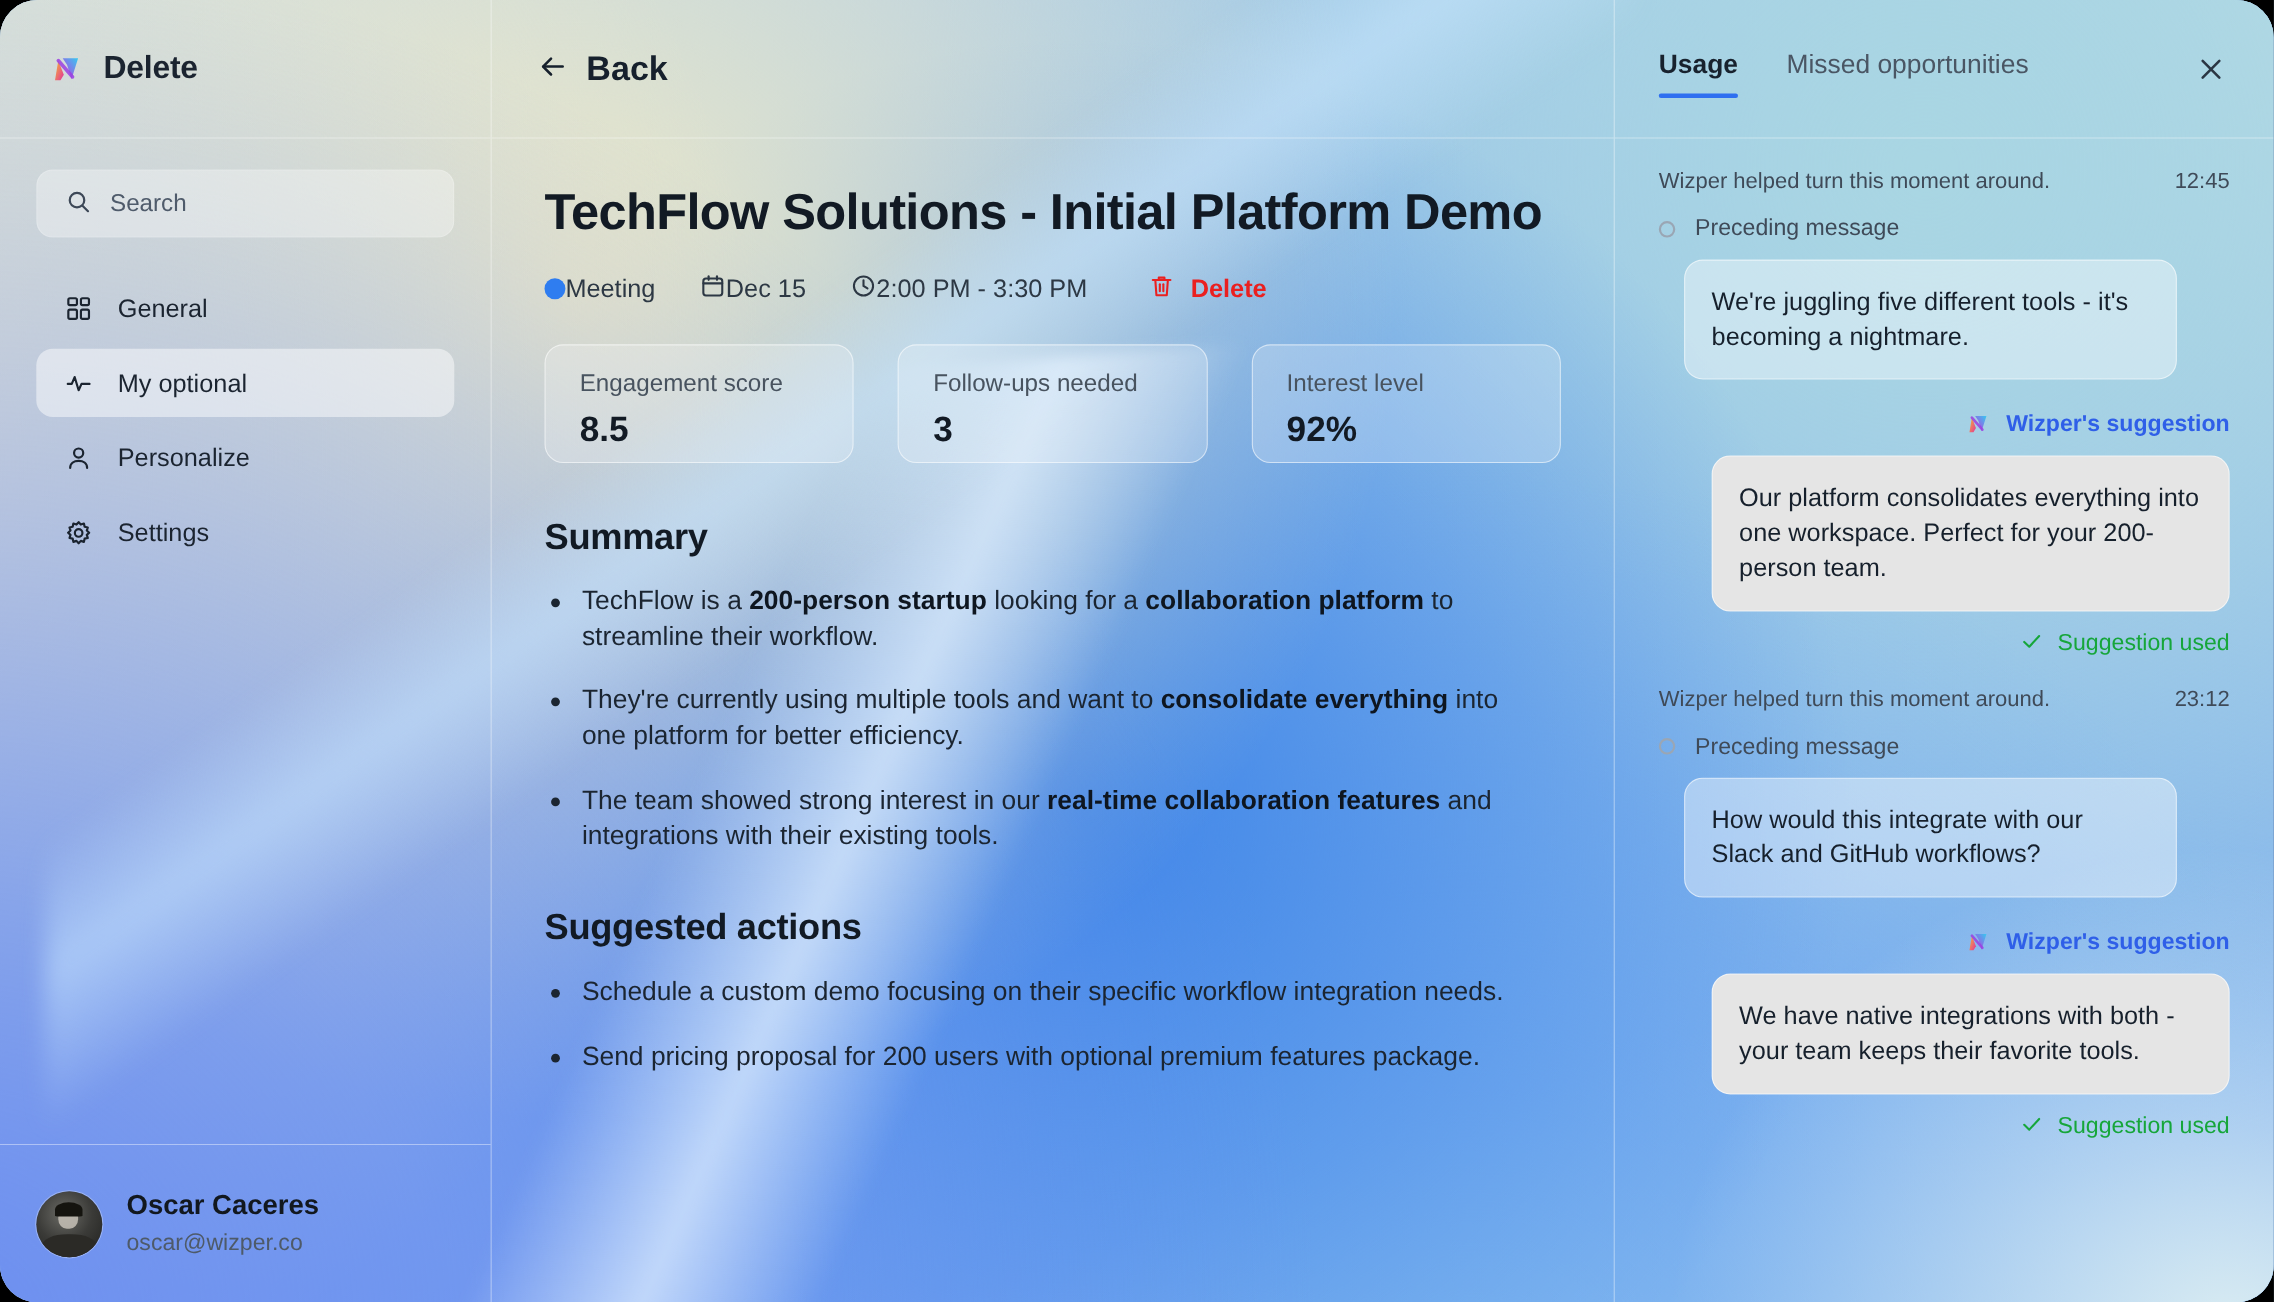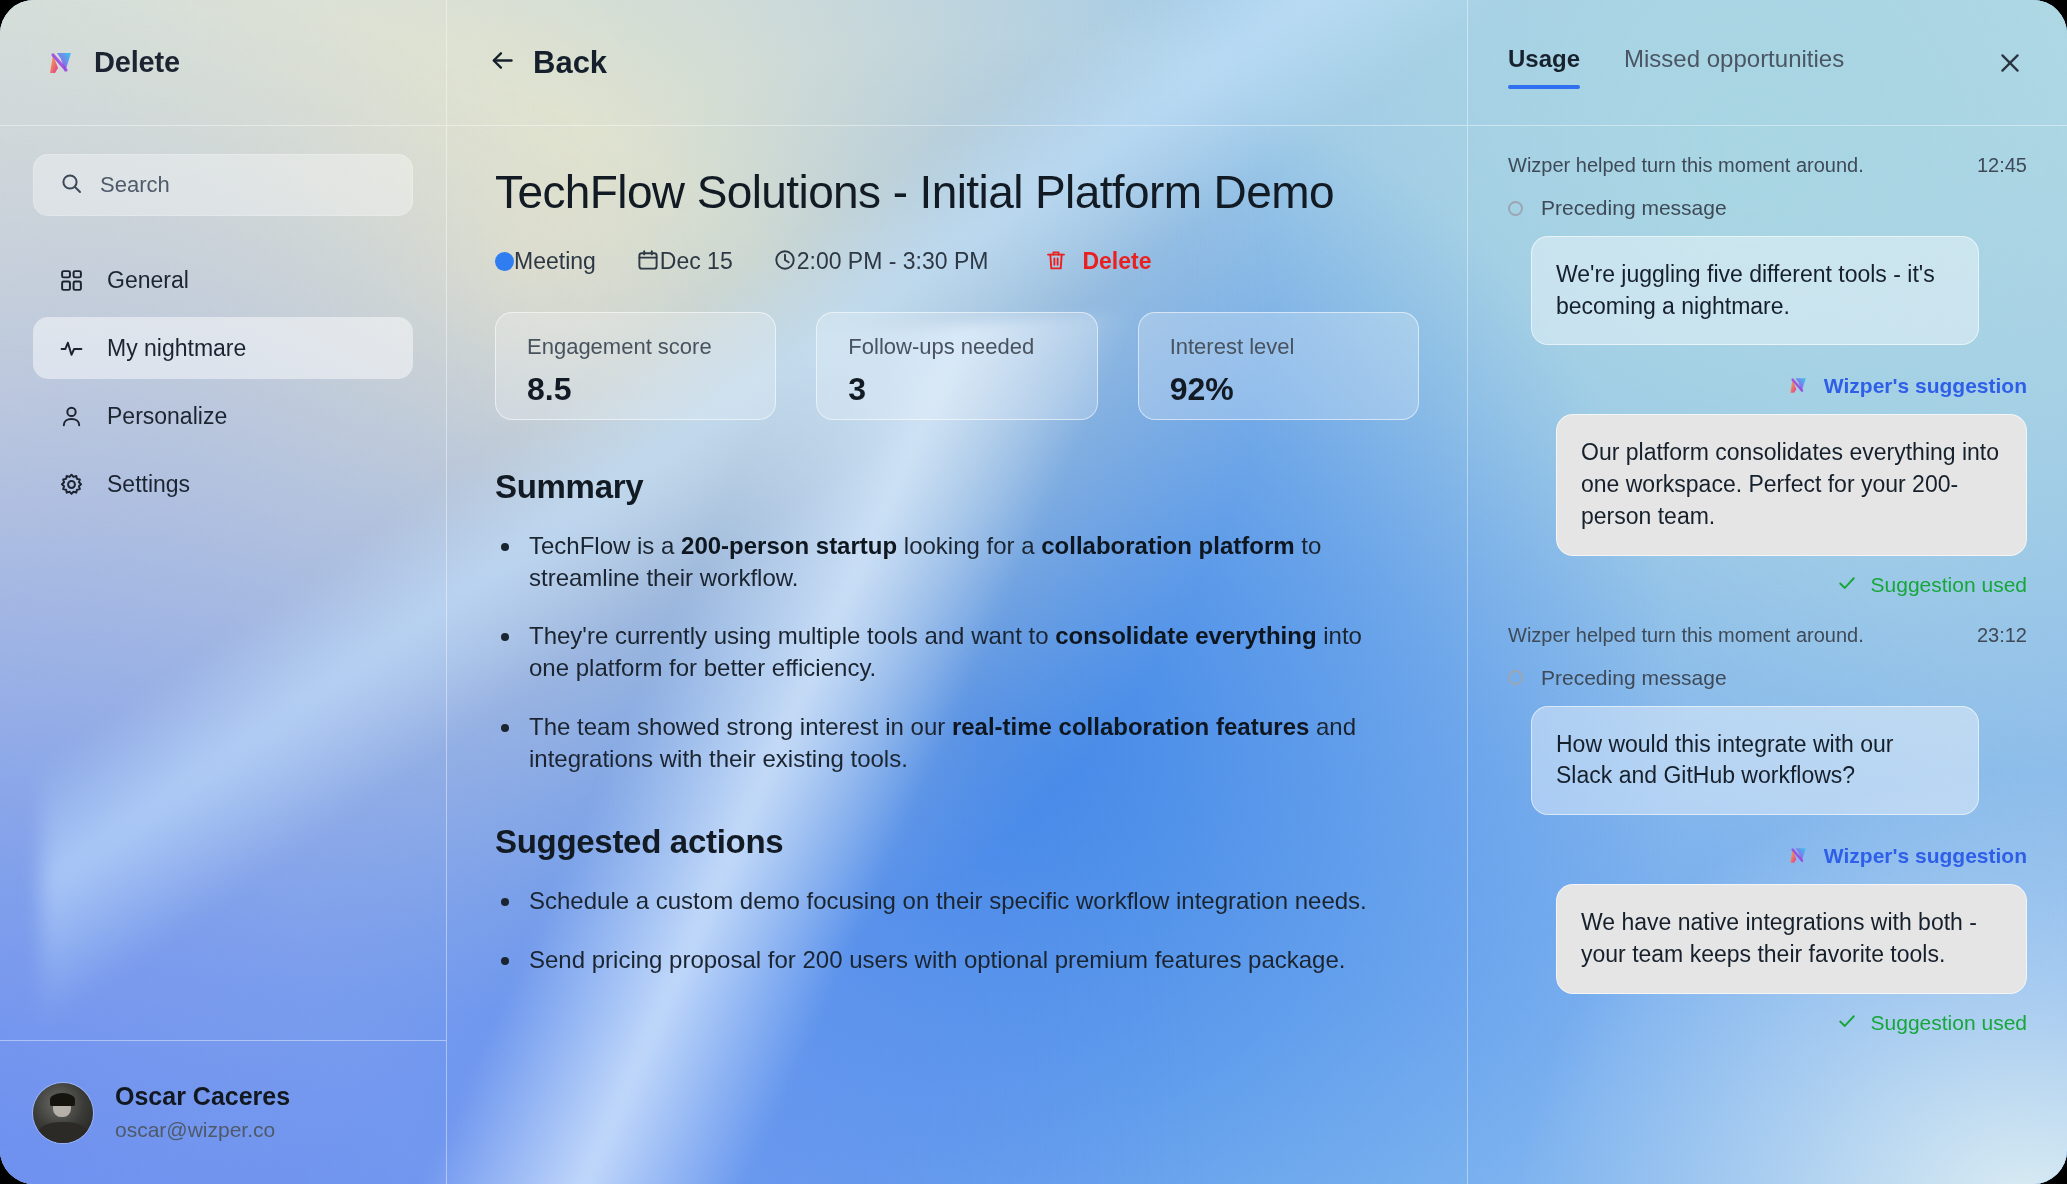--- a/index.html
+++ b/index.html
@@ -130,21 +130,21 @@
     height:126px; flex:0 0 126px;
     display:flex; align-items:center;
     padding-left:42px;
     border-bottom:1px solid rgba(255,255,255,.42);
   }
   .back-btn { display:flex; align-items:center; gap:17px; cursor:pointer; }
   .back-lbl { font-size:31px; font-weight:700; color:#16202c; }
 
   .main-body { flex:1 1 auto; overflow:hidden; padding:42px 48px 0 48px; }
   .doc-title {
-    font-size:46px; font-weight:400; color:#121a24;
+    font-size:46px; font-weight:700; color:#121a24;
     letter-spacing:-.6px; line-height:1.08;
   }
   .meta-row { display:flex; align-items:center; gap:0; margin-top:30px; }
   .meta { display:flex; align-items:center; gap:0; margin-right:40px; }
   .dot-blue { width:19px; height:19px; border-radius:50%; background:#2f7df0; }
   .meta-txt { font-size:23px; color:#2d3844; }
   .del-btn { display:flex; align-items:center; gap:14px; margin-left:16px; cursor:pointer; }
   .del-txt { font-size:23px; font-weight:600; color:#ea2020; }
 
   .stats { display:flex; gap:40px; margin-top:36px; }
@@ -288,21 +288,21 @@
           </span>
           <span class="lbl">General</span>
         </div>
 
         <div class="nav-item active">
           <span class="nav-ico">
             <svg viewBox="0 0 24 24" width="25" height="25" fill="none" stroke="#1b2430" stroke-width="1.9" stroke-linecap="round" stroke-linejoin="round">
               <path d="M2.5 12.5 H6 L8.5 6.5 L12 18 L14.5 12.5 H21.5"></path>
             </svg>
           </span>
-          <span class="lbl">My nightmare</span>
+          <span class="lbl">My optional</span>
         </div>
 
         <div class="nav-item">
           <span class="nav-ico">
             <svg viewBox="0 0 24 24" width="25" height="25" fill="none" stroke="#1b2430" stroke-width="1.9" stroke-linecap="round">
               <circle cx="12" cy="7.6" r="4"></circle>
                 <path d="M4.6 20.5 C4.6 16.3 8 14.4 12 14.4 C16 14.4 19.4 16.3 19.4 20.5"></path>
             </svg>
           </span>
           <span class="lbl">Personalize</span>

